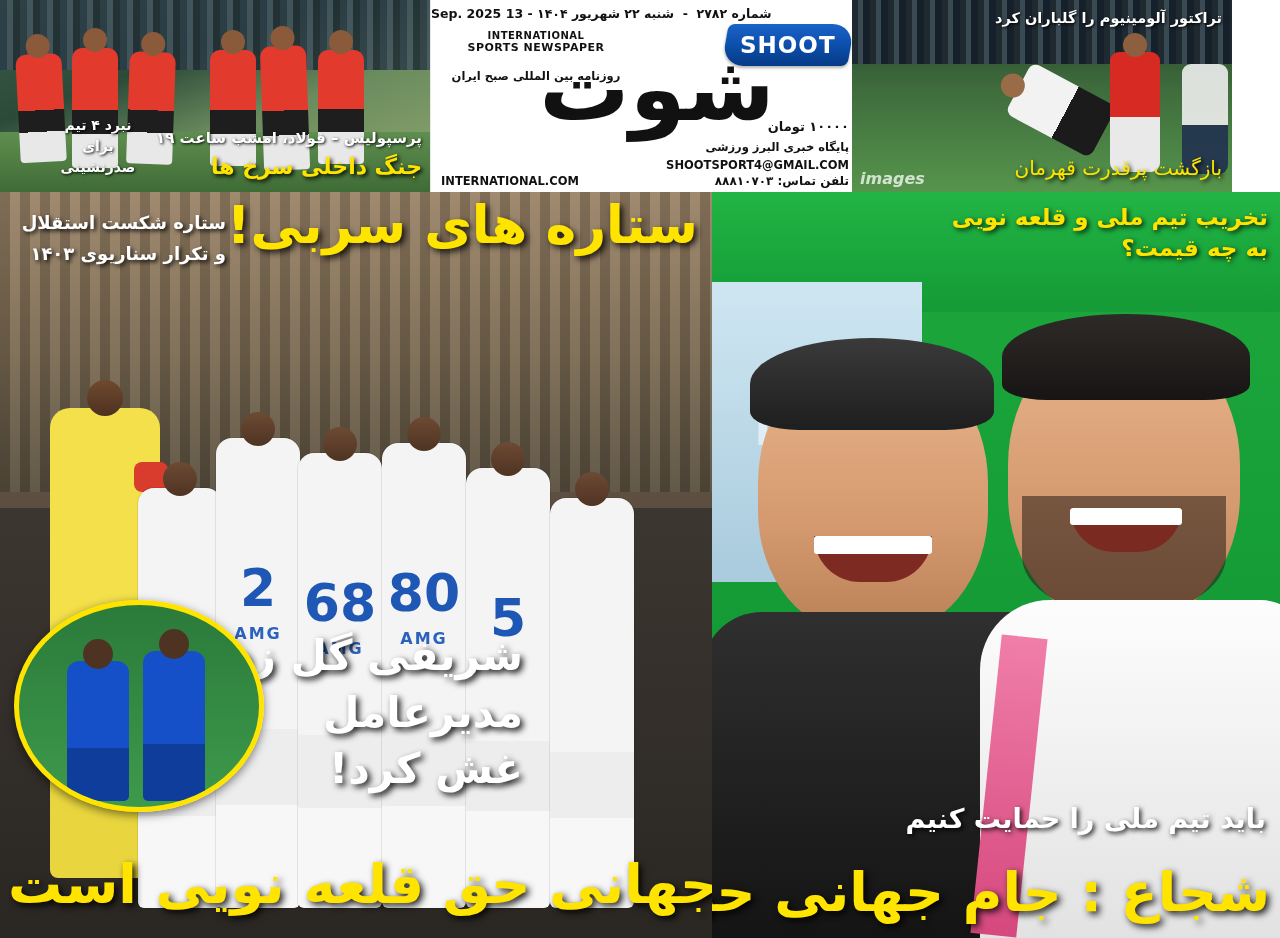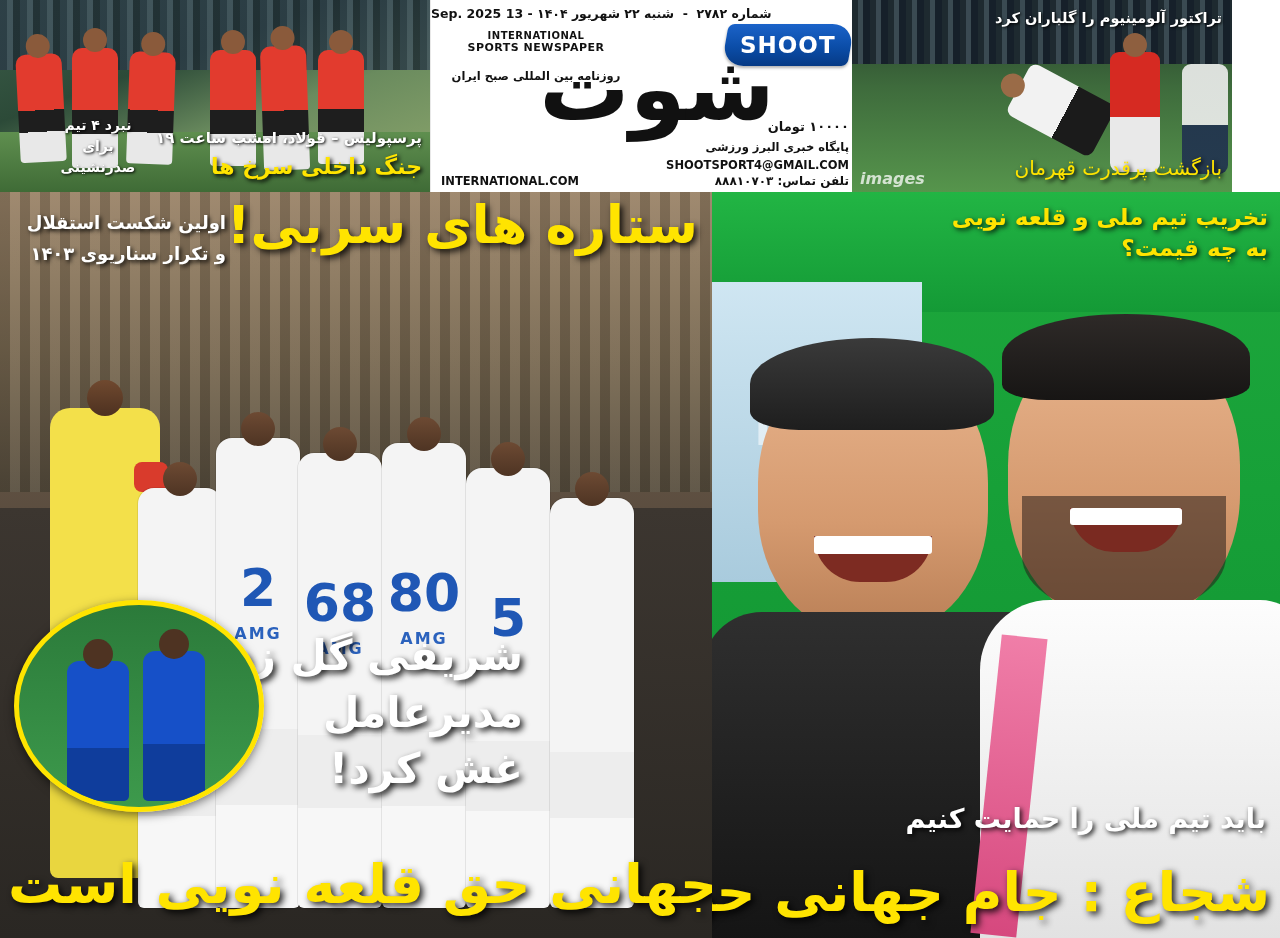--- a/index.html
+++ b/index.html
@@ -470,21 +470,21 @@
           <div class="num">80</div>
           <div class="amg">AMG</div>
         </div>
         <div class="hp h5">
           <div class="num">5</div>
         </div>
         <div class="hp h6"></div>
       </div>
 
       <div class="ov-kicker">
-        <div>اولین شکست استقلال</div>
+        <div>ستاره شکست استقلال</div>
         <div>و تکرار سناریوی ۱۴۰۳</div>
       </div>
 
       <div class="ov-title">ستاره های سربی!</div>
 
       <div class="ov-mid">
         <div>شریفی گل زد</div>
         <div>مدیرعامل</div>
         <div>غش کرد!</div>
       </div>

